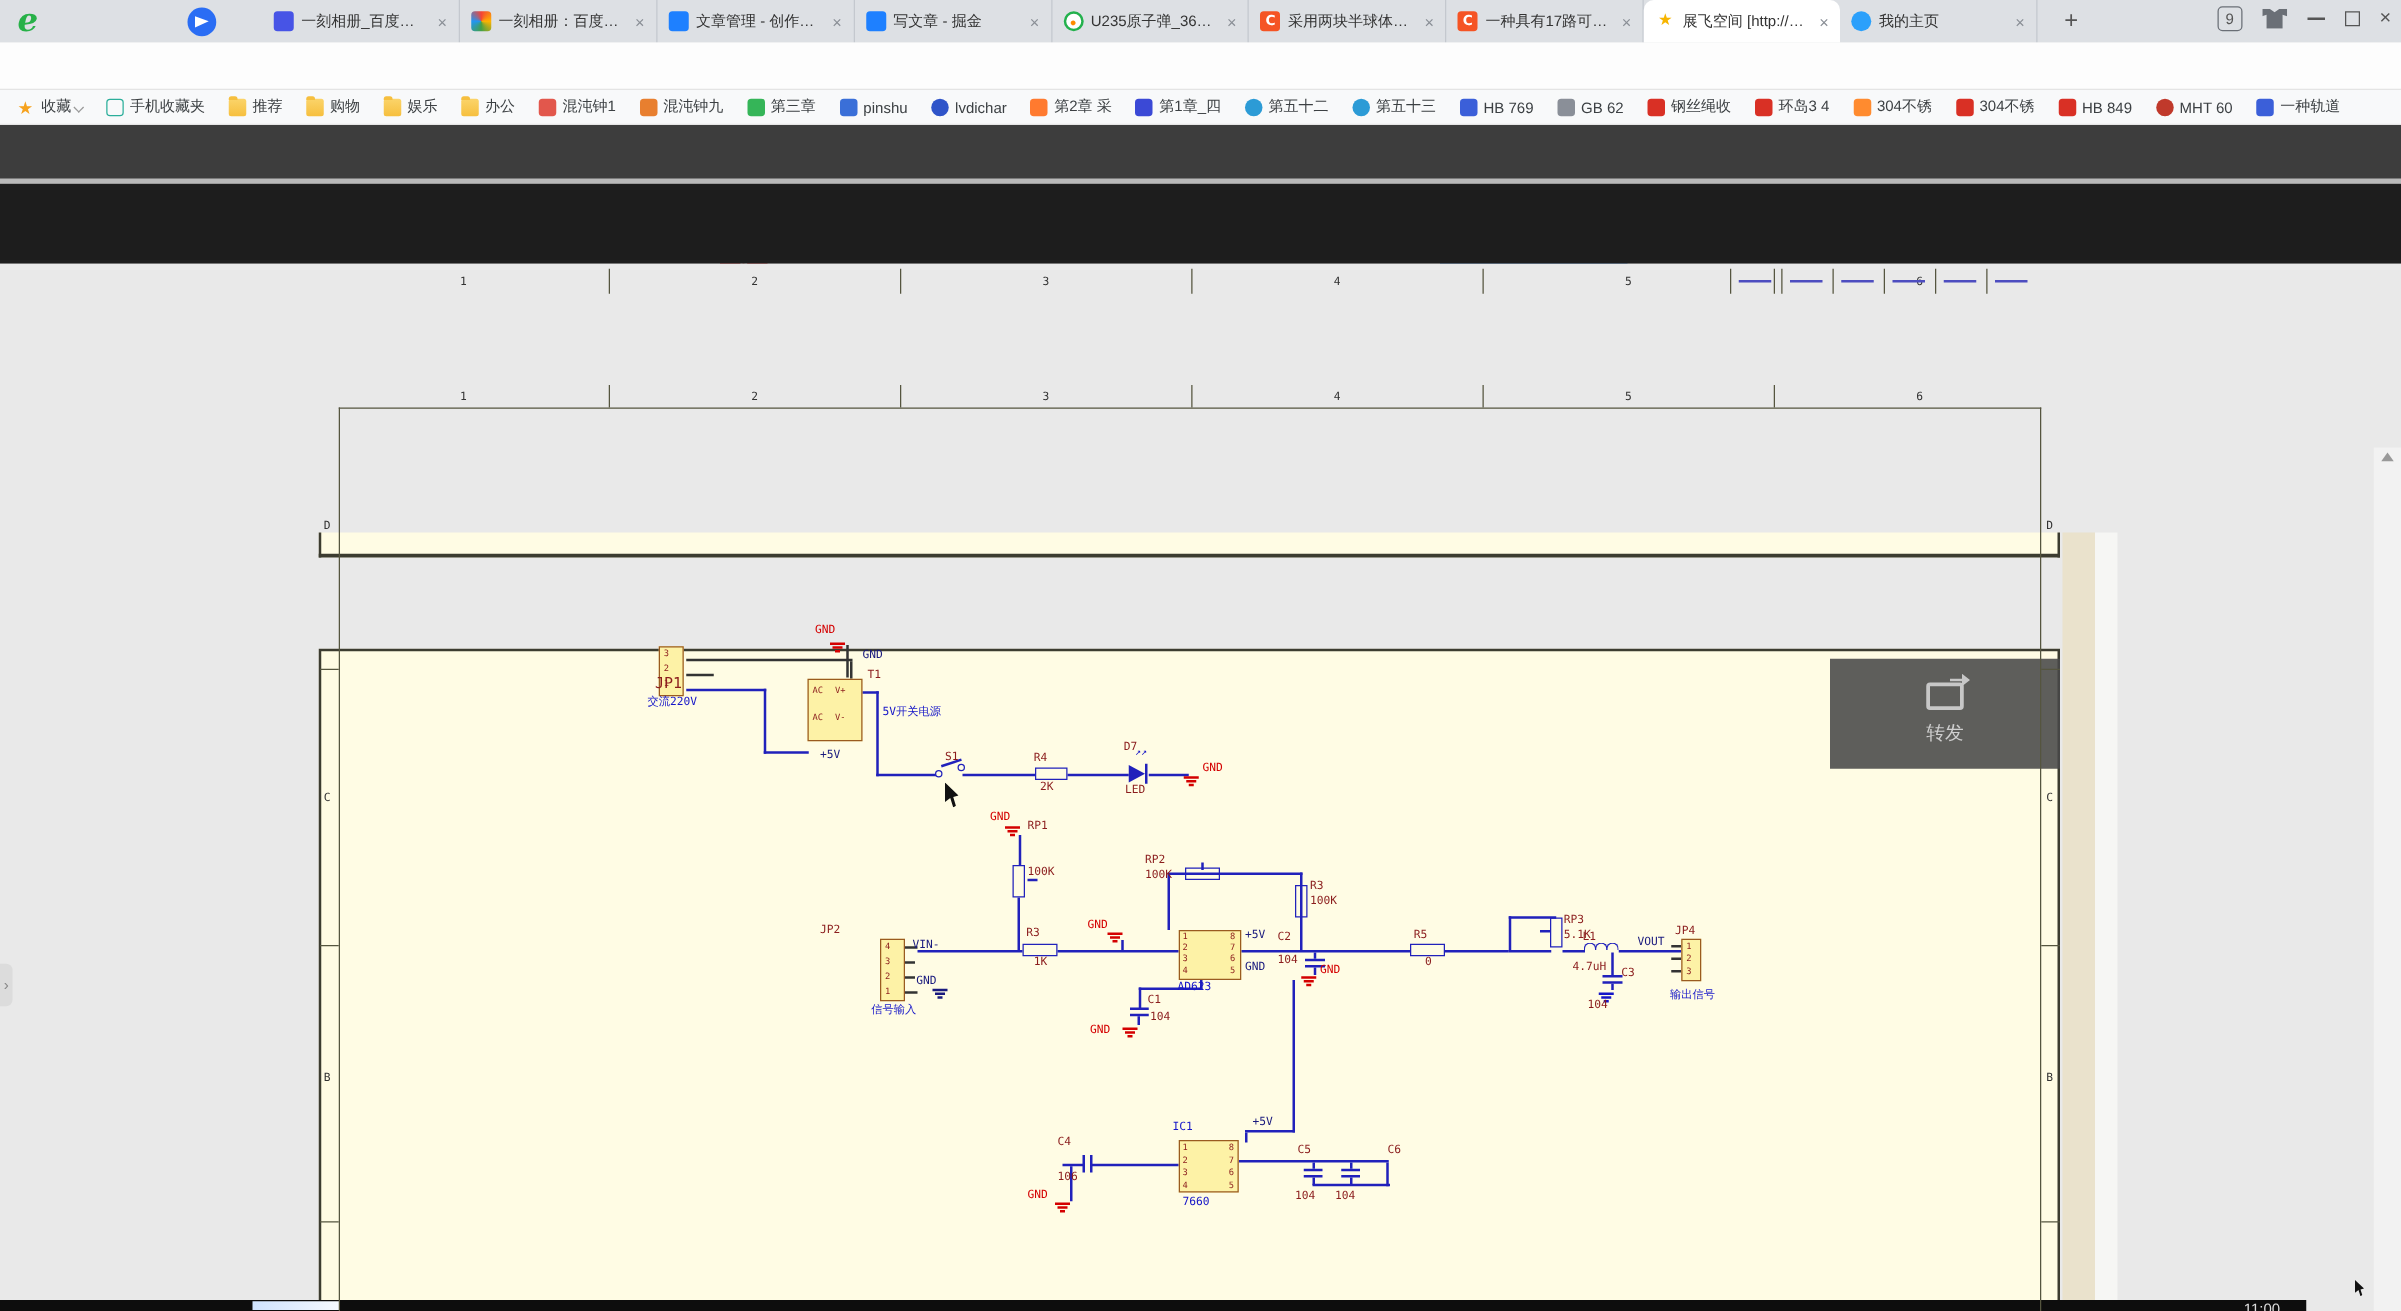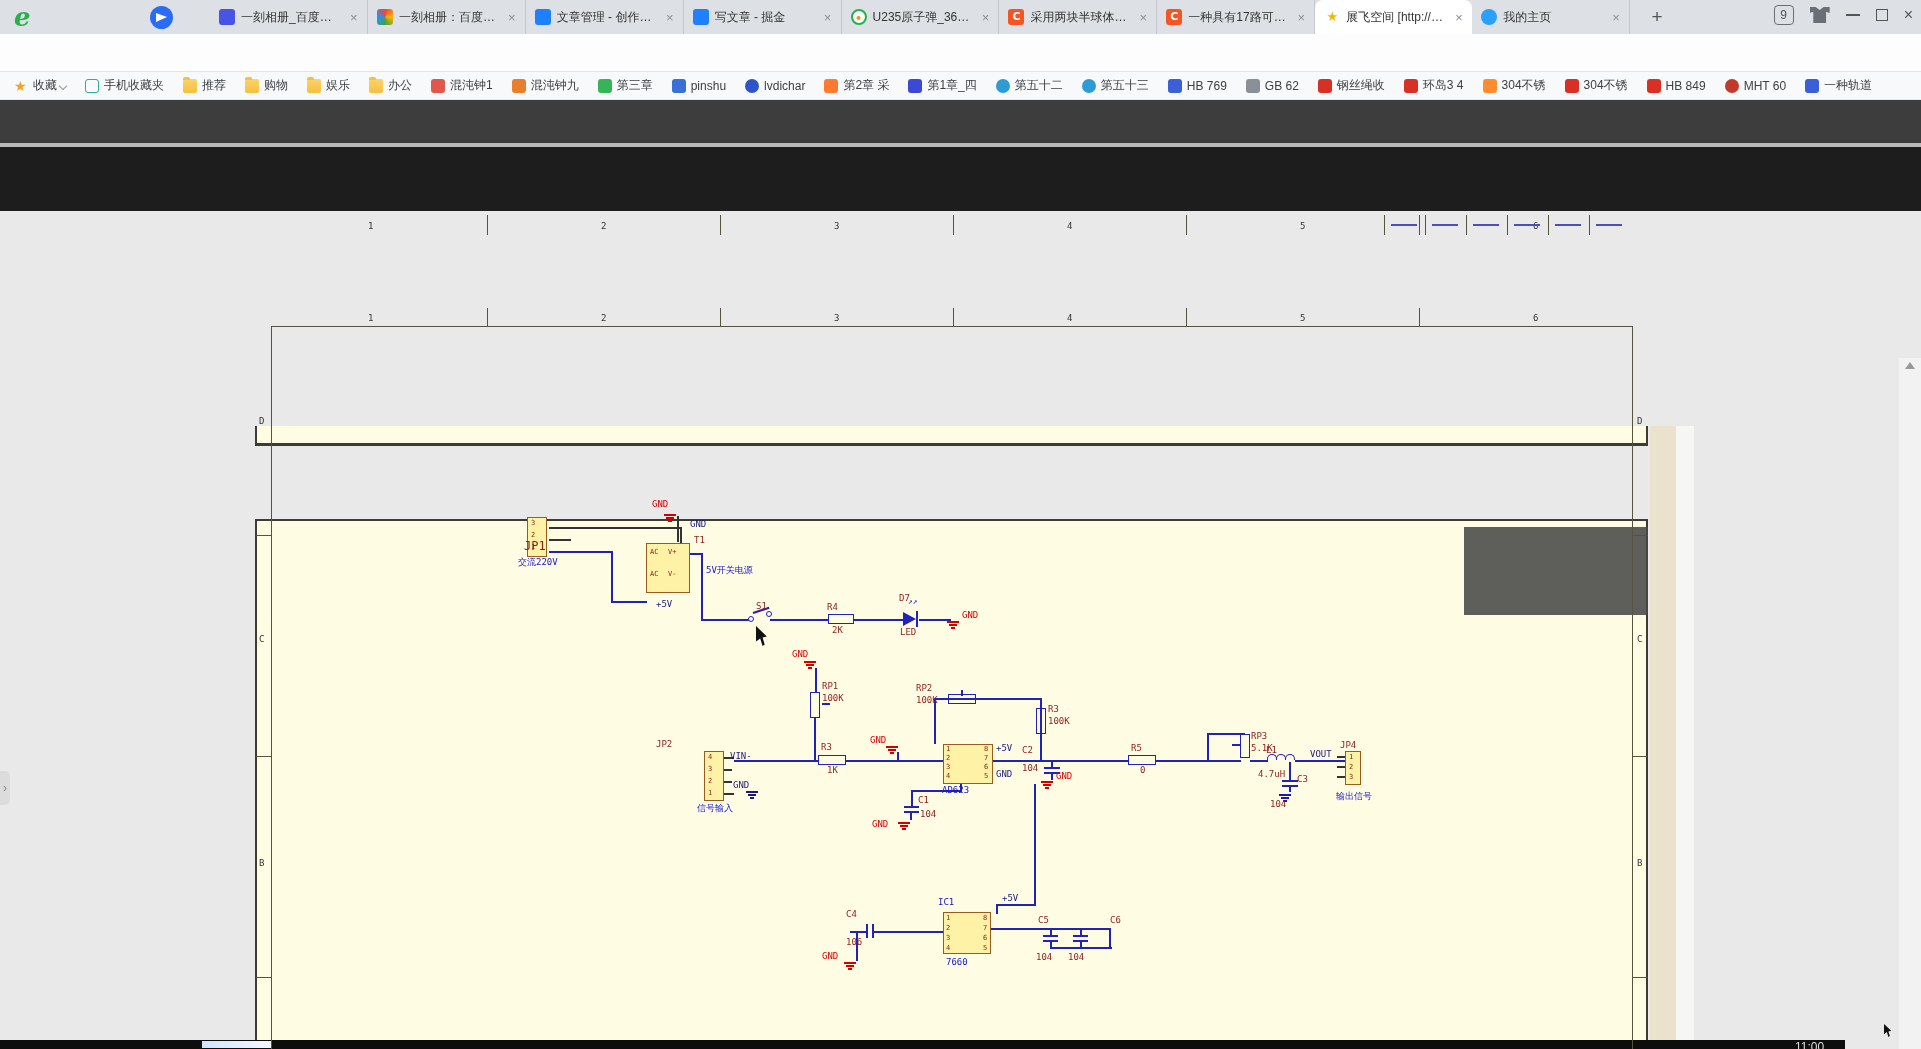--- a/index.html
+++ b/index.html
@@ -427,20 +427,24 @@
 </div>
 
 <div id="content">
   <div id="right-beige"></div>
   <div id="right-white"></div>
   <div id="sheet-strip"></div>
   <div id="sheet"></div>
   <div id="schematic"></div>
 
   <div id="photo-overlay">
+    <div class="ov-btn">
+        <div class="ov-share"></div>
+        <span>转发</span>
+      </div>
   </div>
 
   <div id="scrollbar">
     <div id="scroll-up"></div>
 
   </div>
 
   <div id="left-handle">›</div>
 
 </div>
@@ -636,21 +640,21 @@
 <div class="slabel" style="left: 706px; top: 566px; color: rgb(22, 22, 200); font-size: 9px;">5V开关电源</div>
 <div class="slabel" style="left: 656px; top: 600px; color: rgb(26, 26, 126); font-size: 9px;">+5V</div>
 <div class="slabel" style="left: 756px; top: 602px; color: rgb(139, 29, 29); font-size: 9px;">S1</div>
 <div class="slabel" style="left: 827px; top: 603px; color: rgb(139, 29, 29); font-size: 9px;">R4</div>
 <div class="slabel" style="left: 832px; top: 626px; color: rgb(139, 29, 29); font-size: 9px;">2K</div>
 <div class="slabel" style="left: 899px; top: 594px; color: rgb(139, 29, 29); font-size: 9px;">D7</div>
 <div class="slabel" style="left: 908px; top: 598px; color: rgb(22, 22, 200); font-size: 8px;">↗↗</div>
 <div class="slabel" style="left: 900px; top: 628px; color: rgb(139, 29, 29); font-size: 9px;">LED</div>
 <div class="slabel" style="left: 962px; top: 611px; color: rgb(212, 0, 0); font-size: 9px;">GND</div>
 <div class="slabel" style="left: 792px; top: 650px; color: rgb(212, 0, 0); font-size: 9px;">GND</div>
-<div class="slabel" style="left: 822px; top: 682px; color: rgb(139, 29, 29); font-size: 9px;">RP1</div>
+<div class="slabel" style="left: 822px; top: 657px; color: rgb(139, 29, 29); font-size: 9px;">RP1</div>
 <div class="slabel" style="left: 822px; top: 694px; color: rgb(139, 29, 29); font-size: 9px;">100K</div>
 <div class="slabel" style="left: 656px; top: 740px; color: rgb(139, 29, 29); font-size: 9px;">JP2</div>
 <div class="slabel" style="left: 708px; top: 754px; color: rgb(139, 29, 29); font-size: 7px;">4</div>
 <div class="slabel" style="left: 708px; top: 766px; color: rgb(139, 29, 29); font-size: 7px;">3</div>
 <div class="slabel" style="left: 708px; top: 778px; color: rgb(139, 29, 29); font-size: 7px;">2</div>
 <div class="slabel" style="left: 708px; top: 790px; color: rgb(139, 29, 29); font-size: 7px;">1</div>
 <div class="slabel" style="left: 730px; top: 752px; color: rgb(26, 26, 126); font-size: 9px;">VIN-</div>
 <div class="slabel" style="left: 733px; top: 781px; color: rgb(26, 26, 126); font-size: 9px;">GND</div>
 <div class="slabel" style="left: 697px; top: 804px; color: rgb(22, 22, 200); font-size: 9px;">信号输入</div>
 <div class="slabel" style="left: 821px; top: 743px; color: rgb(139, 29, 29); font-size: 9px;">R3</div>

